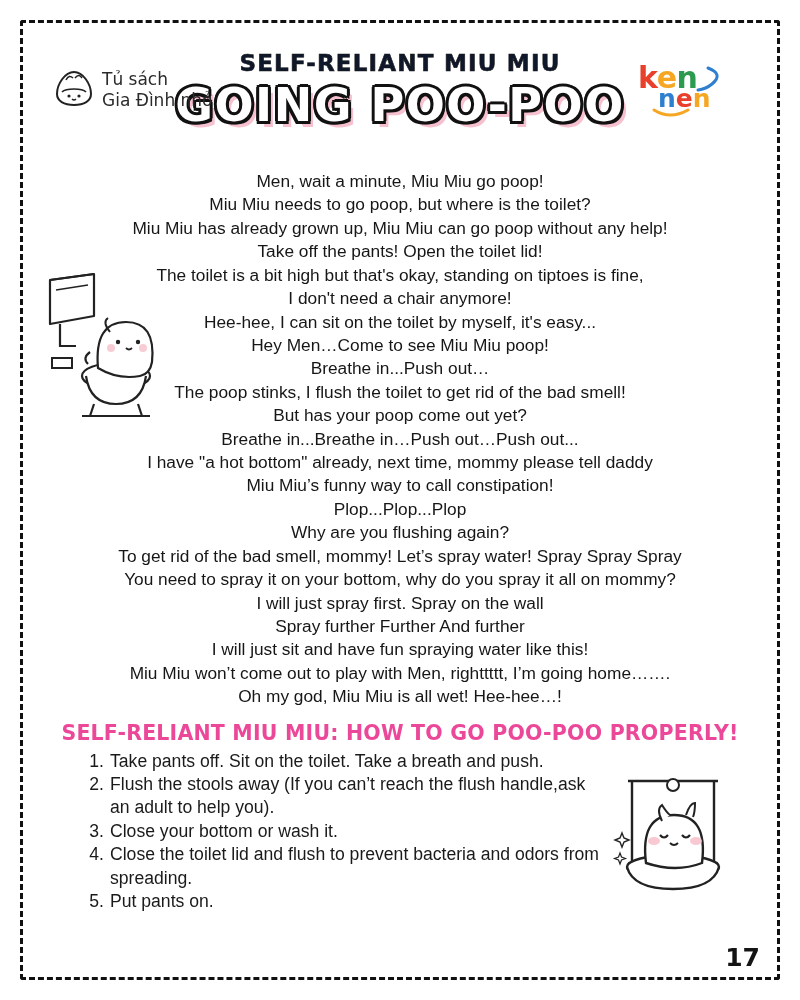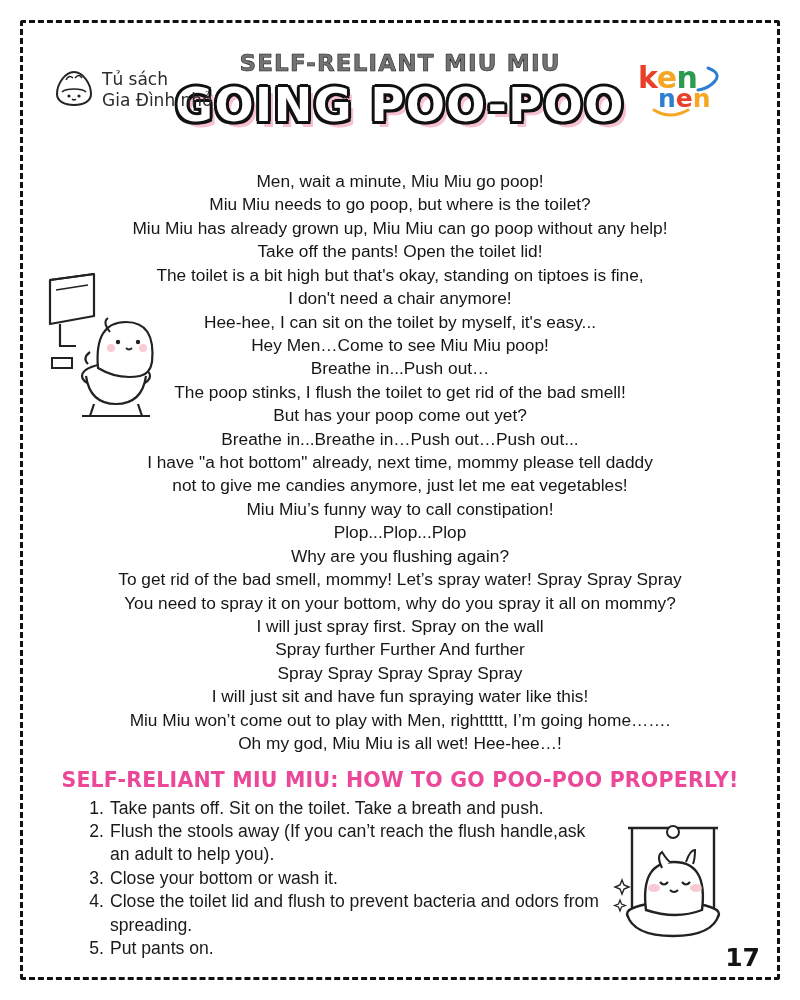--- a/index.html
+++ b/index.html
@@ -88,21 +88,21 @@
   .nen .n1 { color: #2f7fd0; }
   .nen .e2 { color: #e8402a; }
   .nen .n2 { color: #f5a623; }
 
   .title-small {
     text-align: center;
     font-family: "DejaVu Sans", sans-serif;
     font-weight: bold;
     font-size: 23px;
     letter-spacing: 1.2px;
-    color: #737373;
+    color: #0f172a;
     -webkit-text-stroke: 0.6px #1b1b1b;
     margin: 14px 0 0 0;
   }
   .title-big {
     text-align: center;
     font-family: "DejaVu Sans", sans-serif;
     font-weight: bold;
     font-size: 46px;
     letter-spacing: 1.5px;
     color: #ffffff;
@@ -262,29 +262,27 @@
       <div class="line">Take off the pants! Open the toilet lid!</div>
       <div class="line">The toilet is a bit high but that's okay, standing on tiptoes is fine,</div>
       <div class="line">I don't need a chair anymore!</div>
       <div class="line">Hee-hee, I can sit on the toilet by myself, it's easy...</div>
       <div class="line">Hey Men…Come to see Miu Miu poop!</div>
       <div class="line">Breathe in...Push out…</div>
       <div class="line">The poop stinks, I flush the toilet to get rid of the bad smell!</div>
       <div class="line">But has your poop come out yet?</div>
       <div class="line">Breathe in...Breathe in…Push out…Push out...</div>
       <div class="line">I have "a hot bottom" already, next time, mommy please tell daddy</div>
-      <div class="line">not to give me candies anymore, just let me eat vegetables!</div>
       <div class="line">Miu Miu’s funny way to call constipation!</div>
       <div class="line">Plop...Plop...Plop</div>
       <div class="line">Why are you flushing again?</div>
       <div class="line">To get rid of the bad smell, mommy! Let’s spray water! Spray Spray Spray</div>
       <div class="line">You need to spray it on your bottom, why do you spray it all on mommy?</div>
       <div class="line">I will just spray first. Spray on the wall</div>
       <div class="line">Spray further Further And further</div>
-      <div class="line">Spray Spray Spray Spray Spray</div>
       <div class="line">I will just sit and have fun spraying water like this!</div>
       <div class="line">Miu Miu won’t come out to play with Men, righttttt, I’m going home…….</div>
       <div class="line">Oh my god, Miu Miu is all wet! Hee-hee…!</div>
     </div>
 
     <div class="howto">
       <div class="howto-title">SELF-RELIANT MIU MIU: HOW TO GO POO-POO PROPERLY!</div>
 
       <div class="steps">
         <div class="step">

